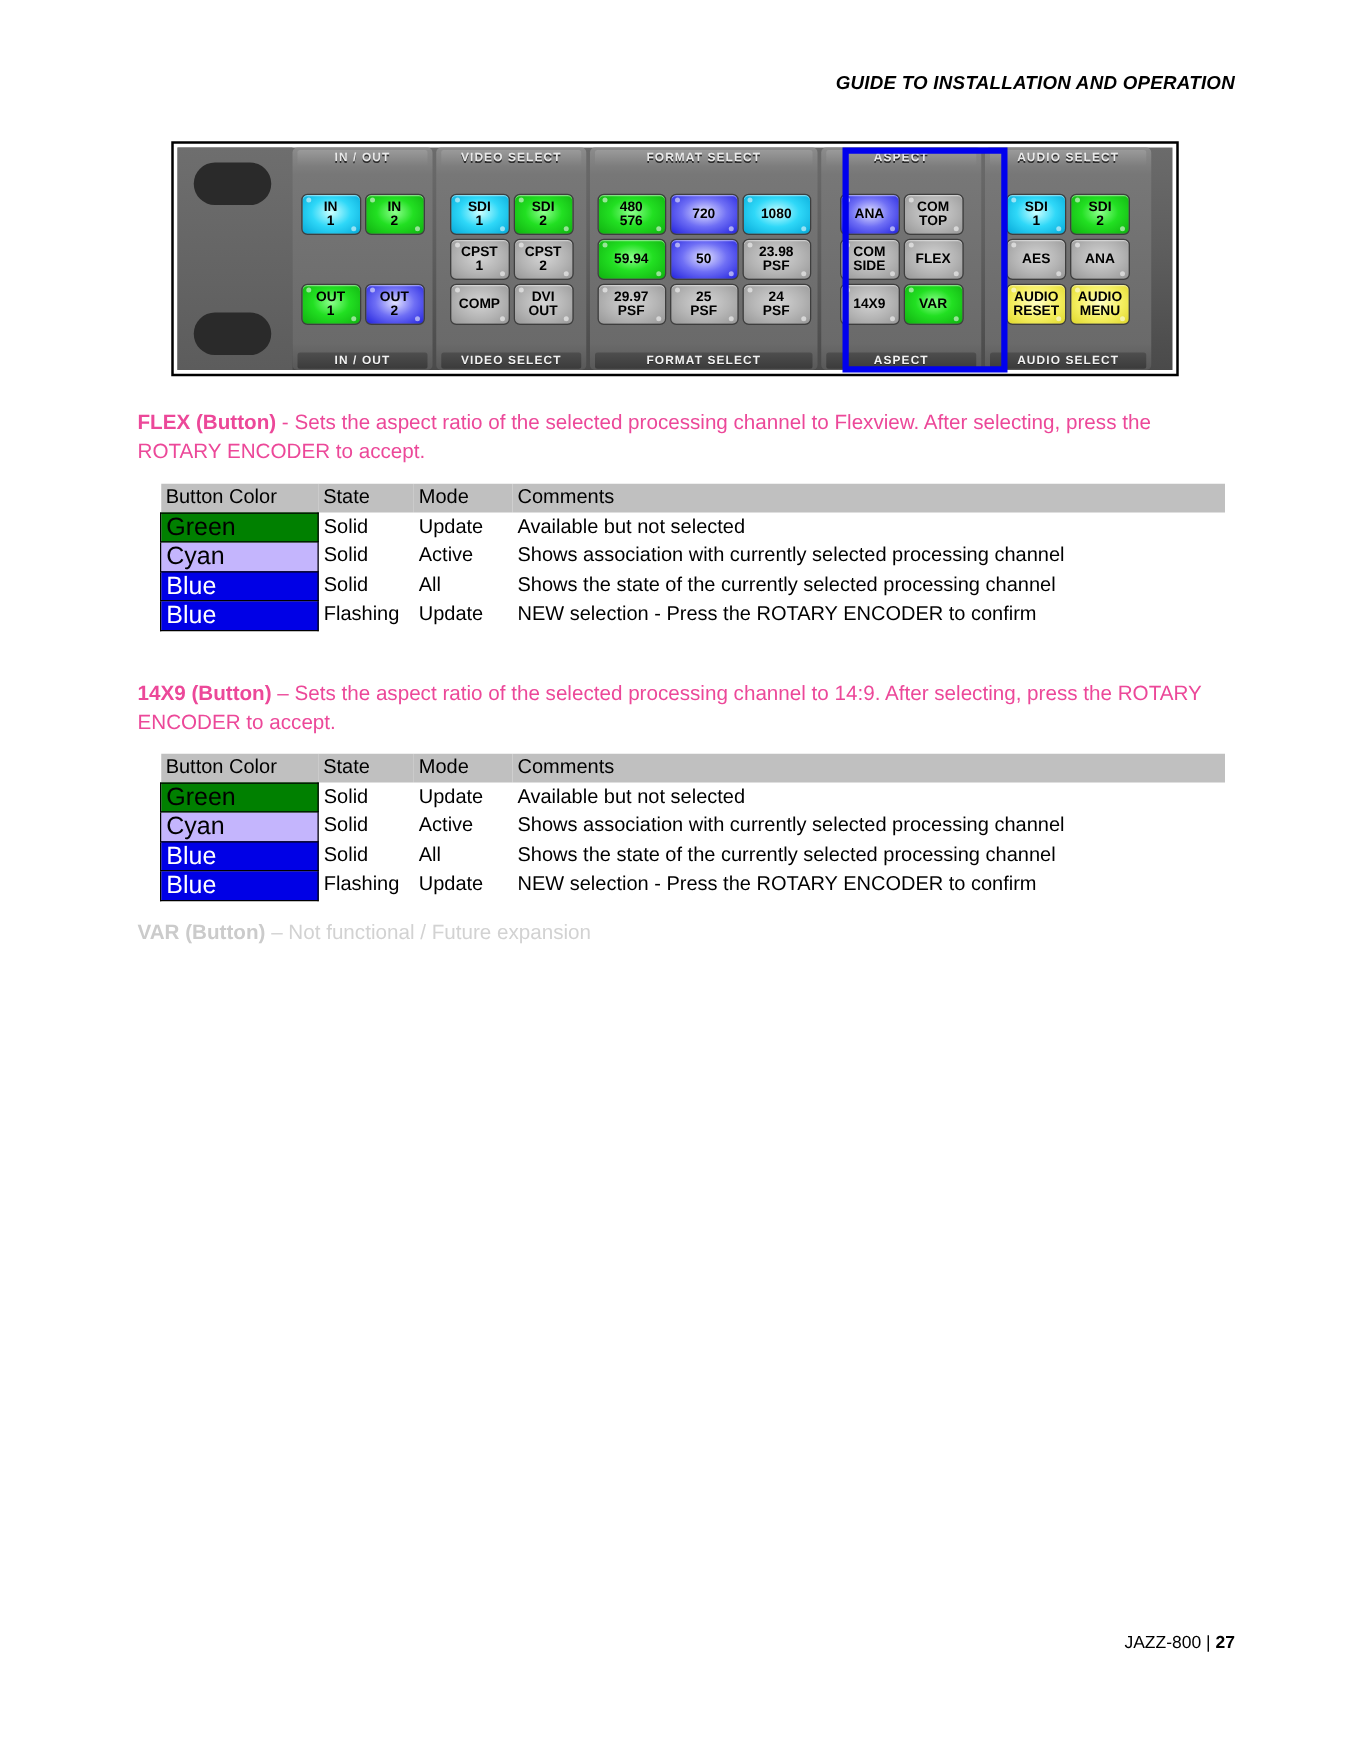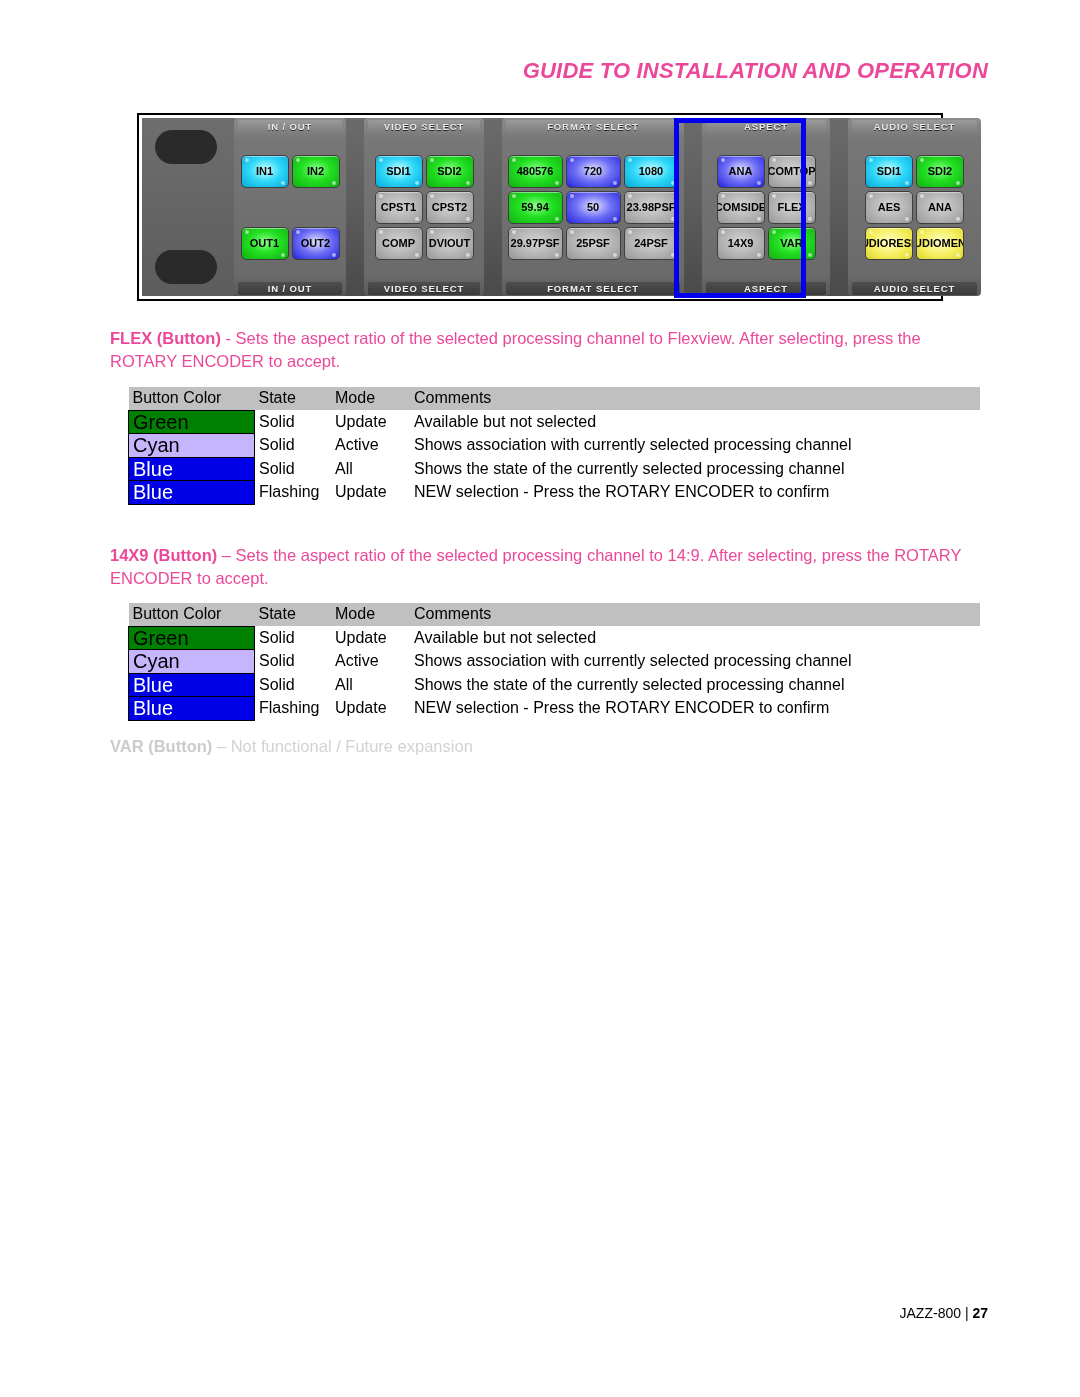--- a/index.html
+++ b/index.html
@@ -18,25 +18,25 @@
 
   
   .page-header {
     position: absolute;
     top: 58px;
     left: 0;
     width: 1080px;
     padding-right: 92px;
     box-sizing: border-box;
     text-align: right;
-    font-size: 22px;
+    font-size: 15px;
     font-weight: bold;
     font-style: italic;
     letter-spacing: 0.2px;
-    color: #ec4899;
+    color: #000000;
   }
 
   
   .panel-figure {
     position: absolute;
     left: 137px;
     top: 113px;
     width: 806px;
     height: 188px;
     border: 2px solid #000;
@@ -66,21 +66,21 @@
     height: 34px;
     border-radius: 17px;
     background: #2a2a2a;
   }
   .ear-hole.top { top: 12px; }
   .ear-hole.bottom { bottom: 12px; }
 
   .panel-groups {
     display: flex;
     flex: 1 1 auto;
-    gap: 18px;
+    gap: 3px;
     padding: 0;
   }
 
   .group {
     position: relative;
     background: linear-gradient(180deg,#8c8c8c 0%, #777777 12%, #6a6a6a 88%, #585858 100%);
     border-radius: 4px;
     display: flex;
     flex-direction: column;
     justify-content: space-between;
@@ -117,20 +117,21 @@
     padding: 2px 0;
     justify-content: center;
   }
   .btn-grid.cols2 { grid-template-columns: repeat(2, 48px); }
   .btn-grid.cols3 { grid-template-columns: repeat(3, 55px); }
 
   .pbtn {
     height: 33px;
     border-radius: 5px;
     display: flex;
+    flex-direction: column;
     align-items: center;
     justify-content: center;
     font-size: 11px;
     font-weight: bold;
     line-height: 11px;
     color: #000;
     text-align: center;
     border: 1px solid #3e3e3e;
     box-sizing: border-box;
     position: relative;

